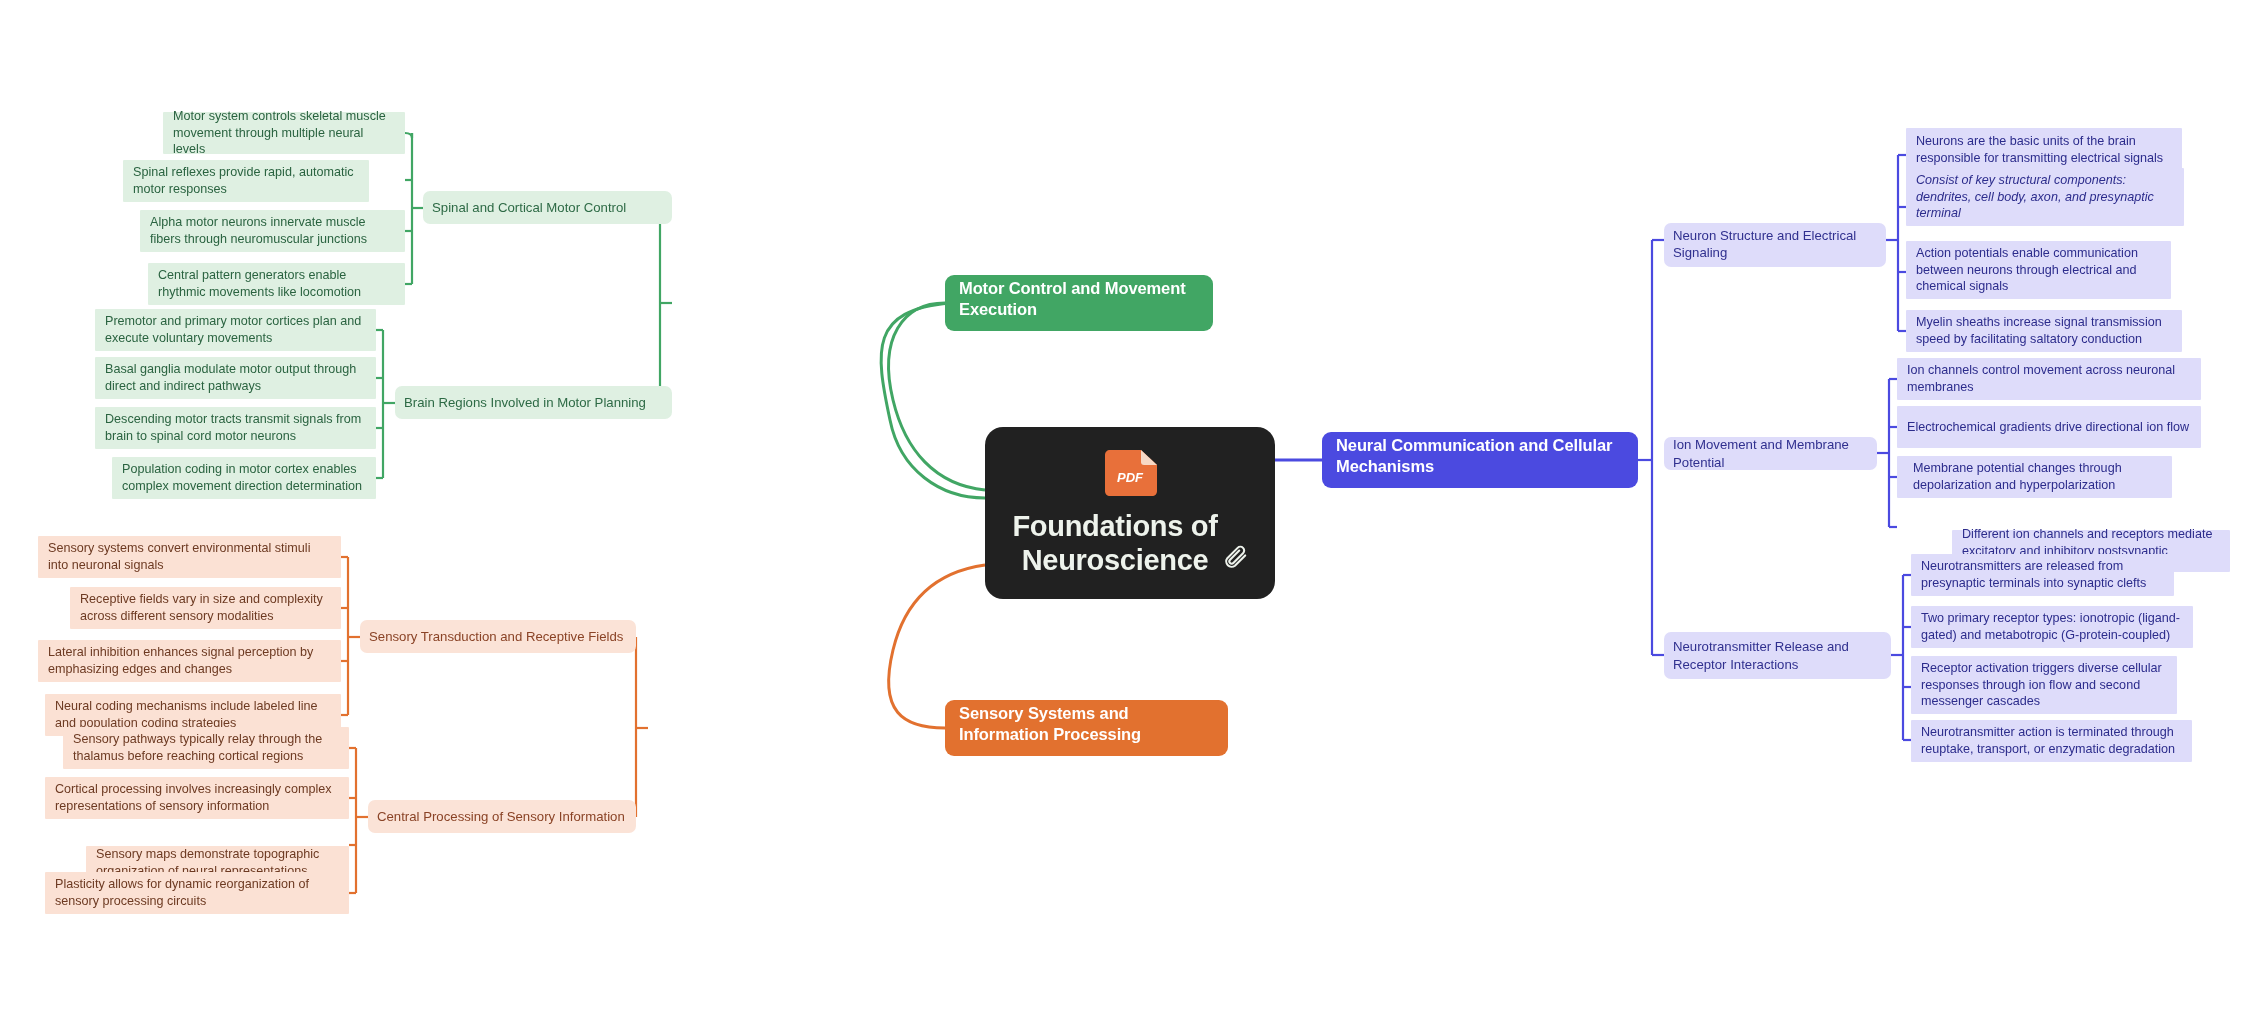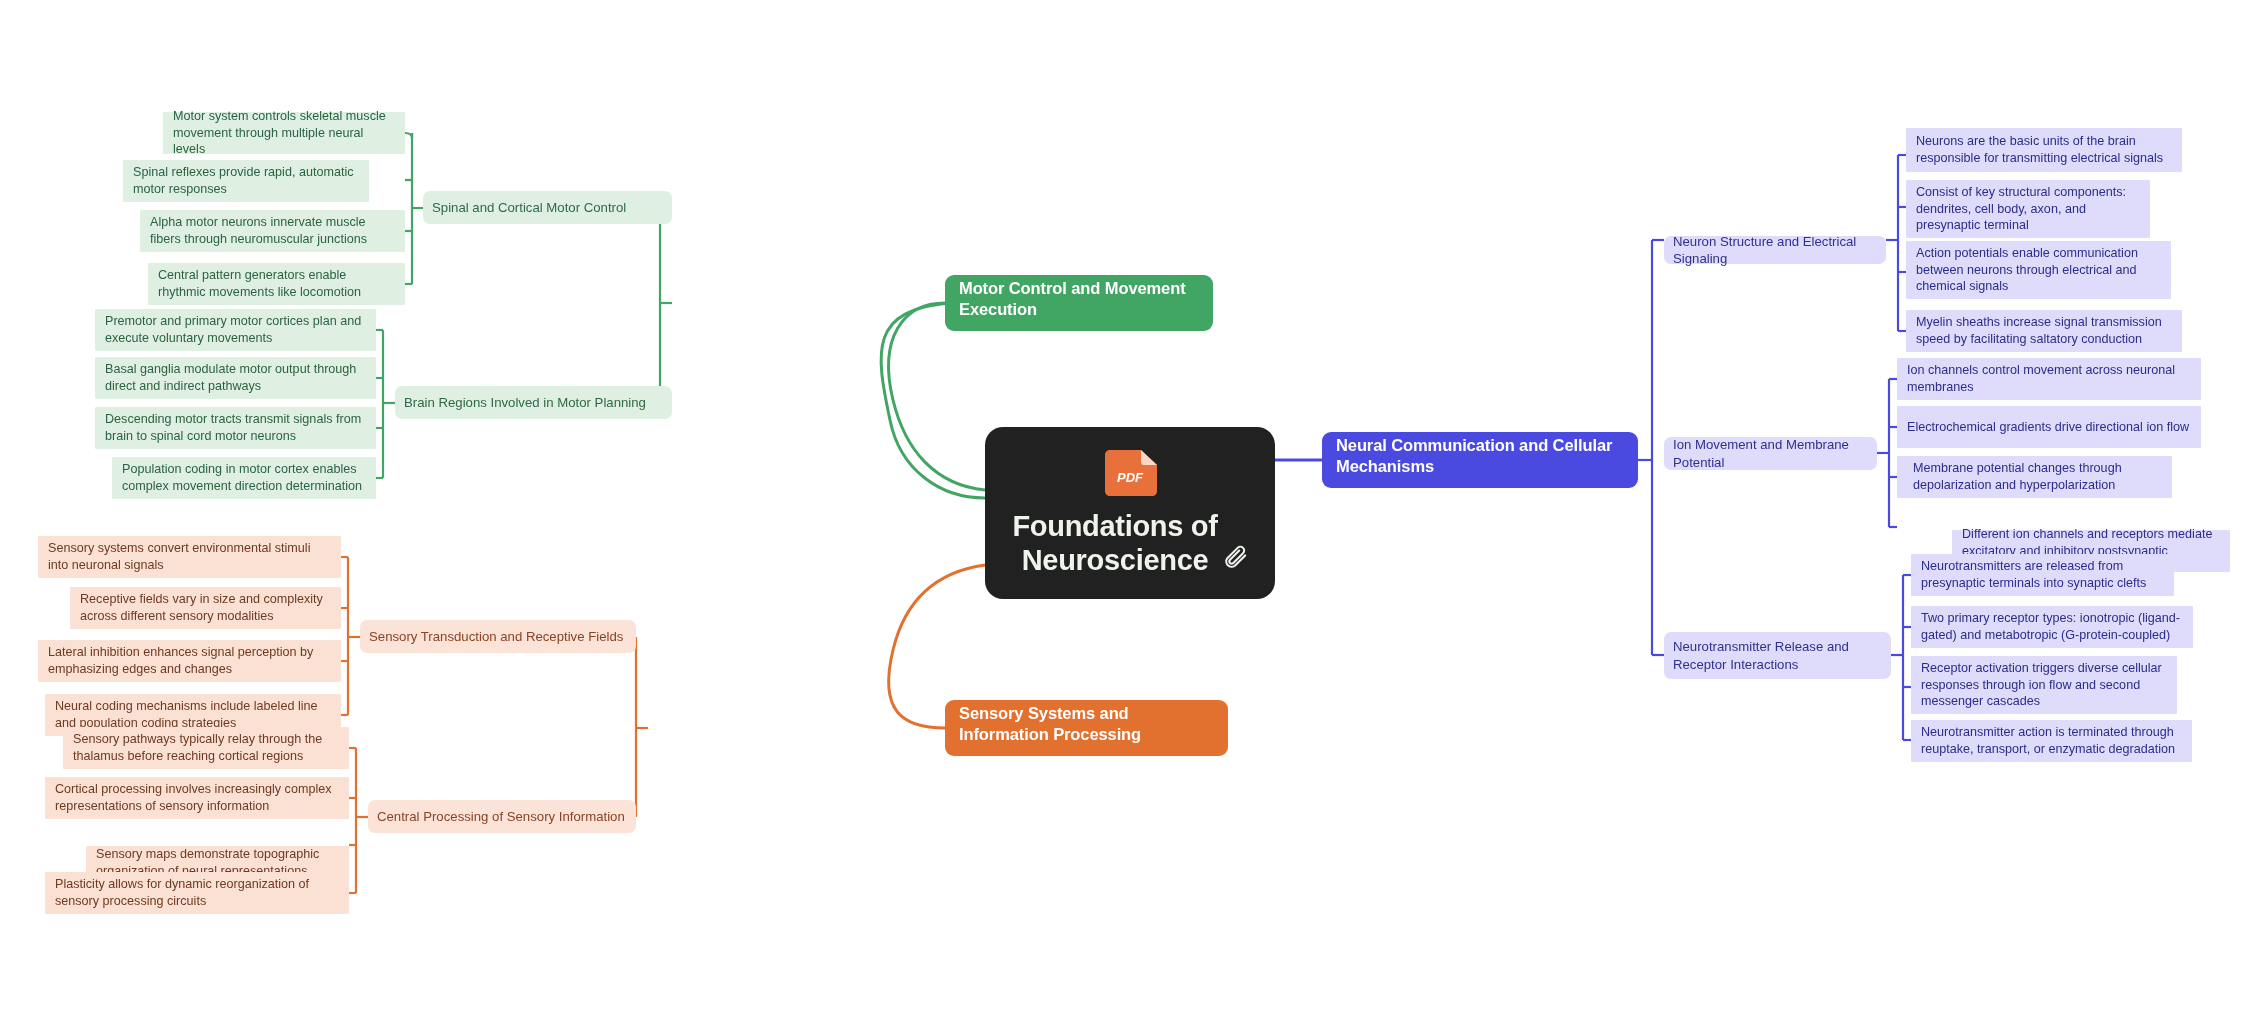--- a/index.html
+++ b/index.html
@@ -206,21 +206,21 @@
   </div>
 
   <div class="sub-node sub-orange" style="left:360px; top:620px; width:276px; height:33px;">
     <span>Sensory Transduction and Receptive Fields</span>
   </div>
 
   <div class="sub-node sub-orange" style="left:368px; top:800px; width:268px; height:33px;">
     <span>Central Processing of Sensory Information</span>
   </div>
 
-  <div class="sub-node sub-purple" style="left:1664px; top:236px; width:222px; height:28px;">
+  <div class="sub-node sub-purple" style="left:1664px; top:223px; width:222px; height:44px;align-items:flex-end;">
     <span>Neuron Structure and Electrical Signaling</span>
   </div>
 
   <div class="sub-node sub-purple" style="left:1664px; top:437px; width:213px; height:33px;">
     <span>Ion Movement and Membrane Potential</span>
   </div>
 
   <div class="sub-node sub-purple" style="left:1664px; top:632px; width:227px; height:47px;">
     <span>Neurotransmitter Release and Receptor Interactions</span>
   </div>
@@ -273,21 +273,21 @@
   <div class="leaf leaf-orange" style="left:86px; top:846px; width:263px; height:34px;">
     <span>Sensory maps demonstrate topographic organization of neural representations</span>
   </div>
   <div class="leaf leaf-orange" style="left:45px; top:872px; width:304px; height:42px;">
     <span>Plasticity allows for dynamic reorganization of sensory processing circuits</span>
   </div>
 
   <div class="leaf leaf-purple" style="left:1906px; top:128px; width:276px; height:44px;">
     <span>Neurons are the basic units of the brain responsible for transmitting electrical signals</span>
   </div>
-  <div class="leaf leaf-purple" style="left:1906px; top:180px; width:244px; height:58px;">
+  <div class="leaf leaf-purple" style="left:1906px; top:168px; width:278px; height:58px;font-style:italic;">
     <span>Consist of key structural components: dendrites, cell body, axon, and presynaptic terminal</span>
   </div>
   <div class="leaf leaf-purple" style="left:1906px; top:241px; width:265px; height:58px;">
     <span>Action potentials enable communication between neurons through electrical and chemical signals</span>
   </div>
   <div class="leaf leaf-purple" style="left:1906px; top:310px; width:276px; height:42px;">
     <span>Myelin sheaths increase signal transmission speed by facilitating saltatory conduction</span>
   </div>
 
   <div class="leaf leaf-purple" style="left:1897px; top:358px; width:304px; height:42px;">

